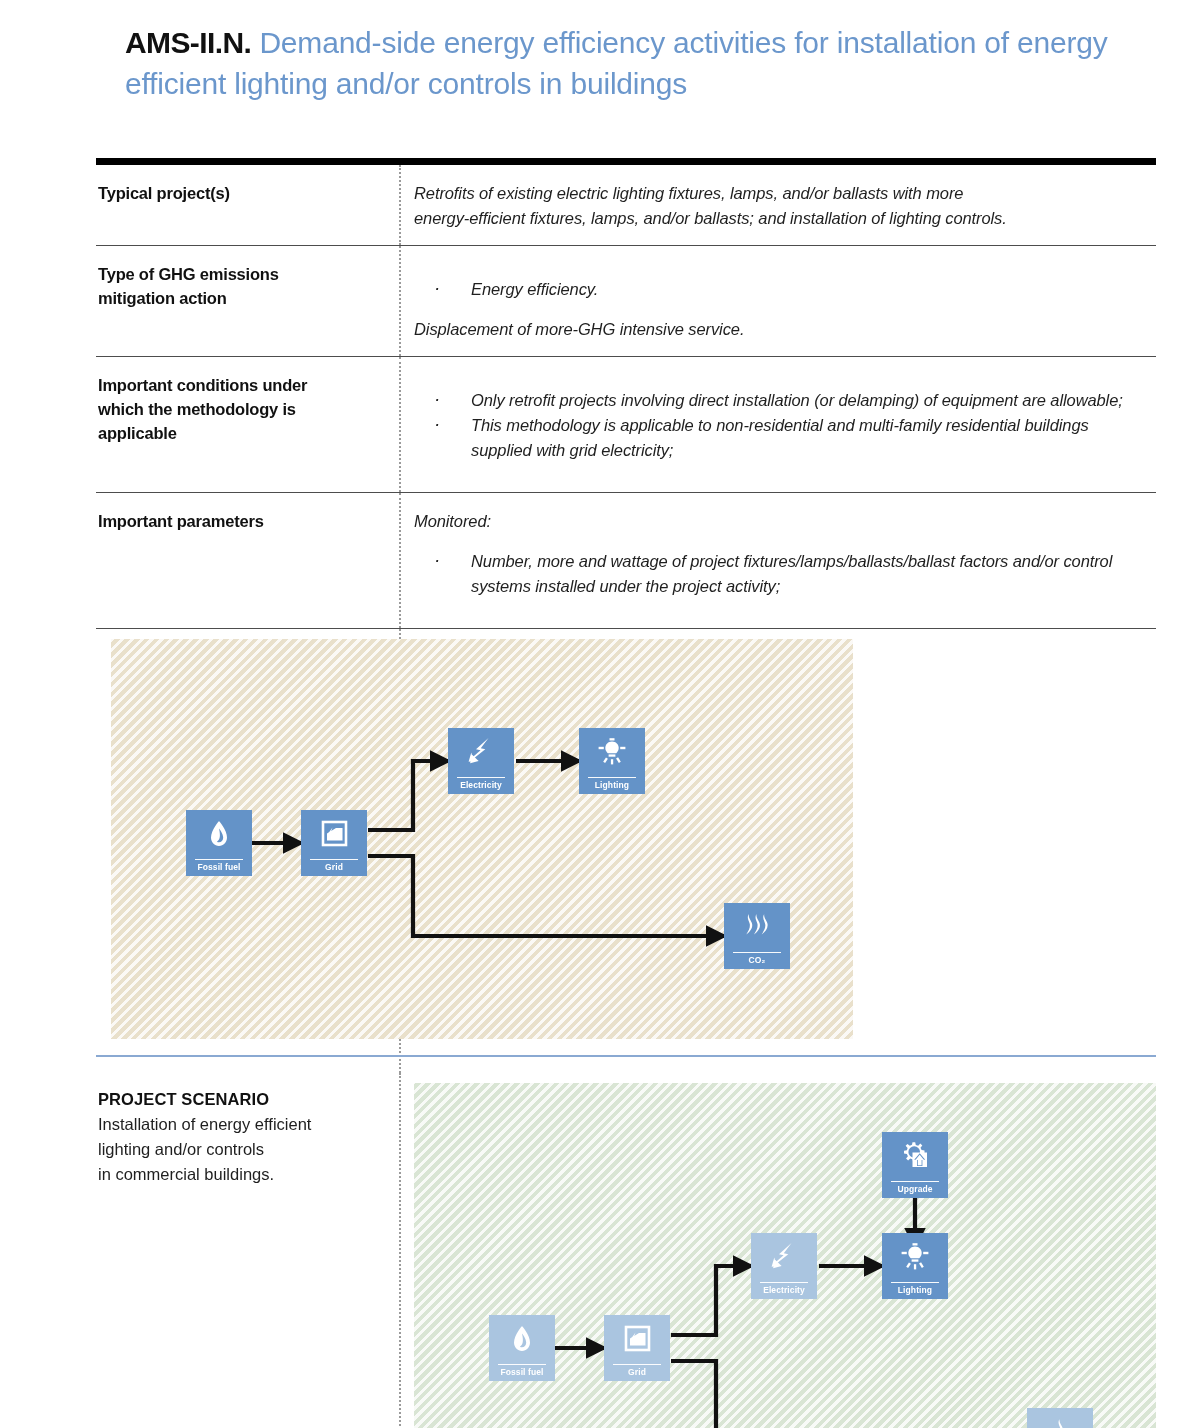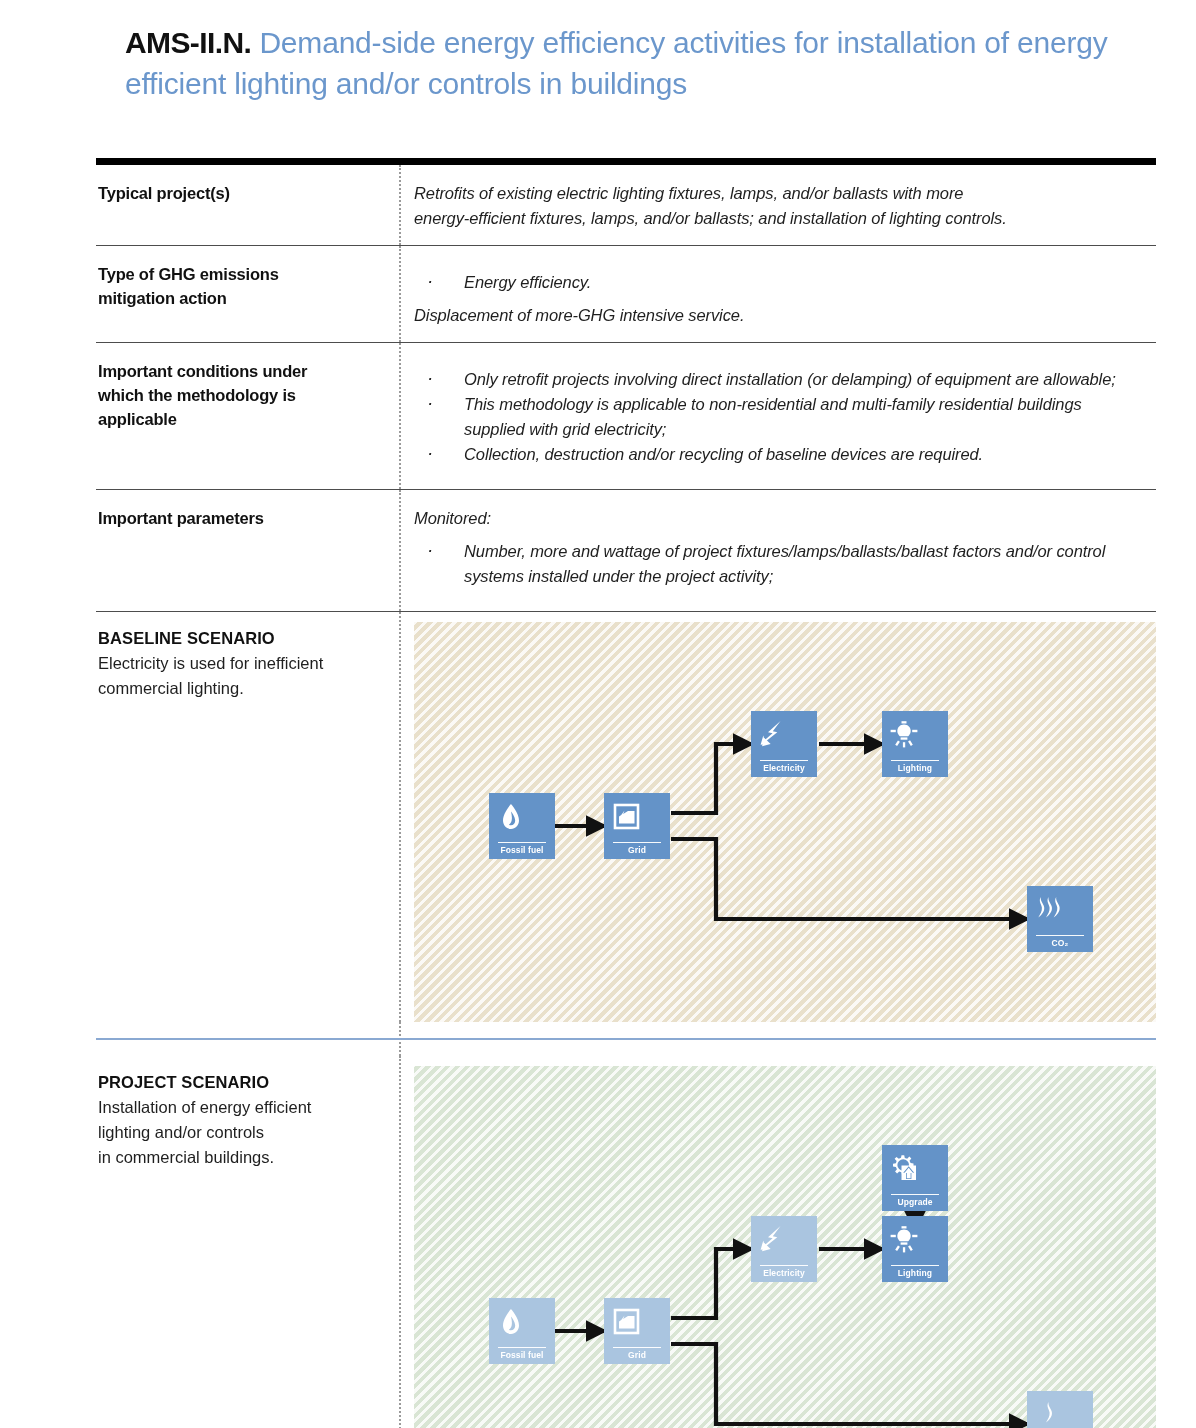--- a/index.html
+++ b/index.html
@@ -86,21 +86,21 @@
     color: #111;
   }
   .body-text {
     font-size: 16.5px;
     line-height: 25px;
     color: #1f1f1f;
     letter-spacing: -0.1px;
   }
   .blist {
     list-style: none;
-    margin: 8px;
+    margin: 15px;
     padding: 0;
   }
   .blist li {
     position: relative;
     padding-left: 42px;
     margin: 0;
   }
   .blist li::before {
     content: "\00B7";
     position: absolute;
@@ -178,21 +178,21 @@
 
   
   .tile {
     position: absolute;
     width: 66px;
     height: 66px;
     background: #6493c8;
     box-sizing: border-box;
     display: flex;
     flex-direction: column;
-    align-items: flex-start;
+    align-items: center;
     justify-content: flex-start;
     padding-top: 7px;
   }
   .tile.faded { background: #aac5e0; }
   .tile .glyph {
     width: 44px;
     height: 36px;
     display: block;
   }
   .tile .cap {
@@ -259,45 +259,39 @@
     <div class="vdiv"></div>
     <div class="col-label">
       <div class="lbl">Important conditions under</div>
       <div class="lbl">which the methodology is</div>
       <div class="lbl">applicable</div>
     </div>
     <div class="col-body">
       <ul class="blist body-text">
         <li>Only retrofit projects involving direct installation (or delamping) of equipment are allowable;</li>
         <li>This methodology is applicable to non-residential and multi-family residential buildings supplied with grid electricity;</li>
-        <li>Collection, destruction and/or recycling of baseline devices are required.</li>
       </ul>
     </div>
   </div>
 
   <div class="row">
     <div class="vdiv"></div>
     <div class="col-label">
       <div class="lbl">Important parameters</div>
     </div>
     <div class="col-body">
       <div class="body-text">Monitored:</div>
       <ul class="blist body-text">
         <li>Number, more and wattage of project fixtures/lamps/ballasts/ballast factors and/or control systems installed under the project activity;</li>
       </ul>
     </div>
   </div>
 
   <div class="scenario-row">
     <div class="vdiv"></div>
-    <div class="scn-label">
-      <div class="scn-title">BASELINE SCENARIO</div>
-      <div class="scn-desc">Electricity is used for inefficient</div>
-      <div class="scn-desc">commercial lighting.</div>
-    </div>
     <div class="scn-panel">
       <div class="panel baseline">
 
         <svg class="wire" width="742" height="400">
           <defs>
             <marker id="ah" viewBox="0 0 10 10" refX="8.4" refY="5" markerWidth="5.2" markerHeight="5.2" orient="auto-start-reverse">
               <path d="M 0 0 L 10 5 L 0 10 z" fill="#111111"></path>
             </marker>
           </defs>
 
@@ -390,21 +384,21 @@
 
           <path d="M 141 265 L 190 265" stroke="#111111" stroke-width="4.2" fill="none" marker-end="url(#ah)"></path>
 
           <path d="M 257 252 L 302 252 L 302 183 L 337 183" stroke="#111111" stroke-width="4.2" fill="none" marker-end="url(#ah)"></path>
 
           <path d="M 405 183 L 468 183" stroke="#111111" stroke-width="4.2" fill="none" marker-end="url(#ah)"></path>
 
           <path d="M 257 278 L 302 278 L 302 358 L 613 358" stroke="#111111" stroke-width="4.2" fill="none" marker-end="url(#ah)"></path>
         </svg>
 
-        <div class="tile" style="left:468px; top:49px;margin-top:30px;">
+        <div class="tile" style="left:468px; top:49px;">
           <svg class="glyph" viewBox="0 0 44 36">
             <path d="M19.5 3.2 L22.2 3.2 L22.8 6.1 L25.2 6.7 L27.3 4.6 L29.3 6.5 L27.5 8.8 L28.6 11 L31.5 11.4 L31.5 14.1
                      L28.6 14.7 L27.9 16.9 L29.9 19.1 L27.9 21 L25.6 19.2 L23.4 20.2 L22.8 23.1 L20.1 23.1 L19.5 20.2
                      L17.2 19.5 L15.1 21.5 L13.1 19.6 L14.9 17.3 L13.9 15.1 L11 14.5 L11 11.8 L13.9 11.2 L14.6 9 L12.6 6.8
                      L14.5 4.9 L16.8 6.7 L19 5.7 Z" fill="#ffffff"></path>
             <circle cx="21.2" cy="13" r="5.8" fill="#6493c8"></circle>
             <rect x="19.5" y="13.5" width="14.5" height="14.5" fill="#ffffff"></rect>
             <path d="M26.7 14.3 L32.2 20.8 L29.4 20.8 L29.4 27 L24 27 L24 20.8 L21.2 20.8 Z" fill="#6493c8"></path>
             <path d="M26.7 15.8 L31 21 L28.6 21 L28.6 26.3 L24.8 26.3 L24.8 21 L22.4 21 Z" fill="#ffffff"></path>
           </svg>

